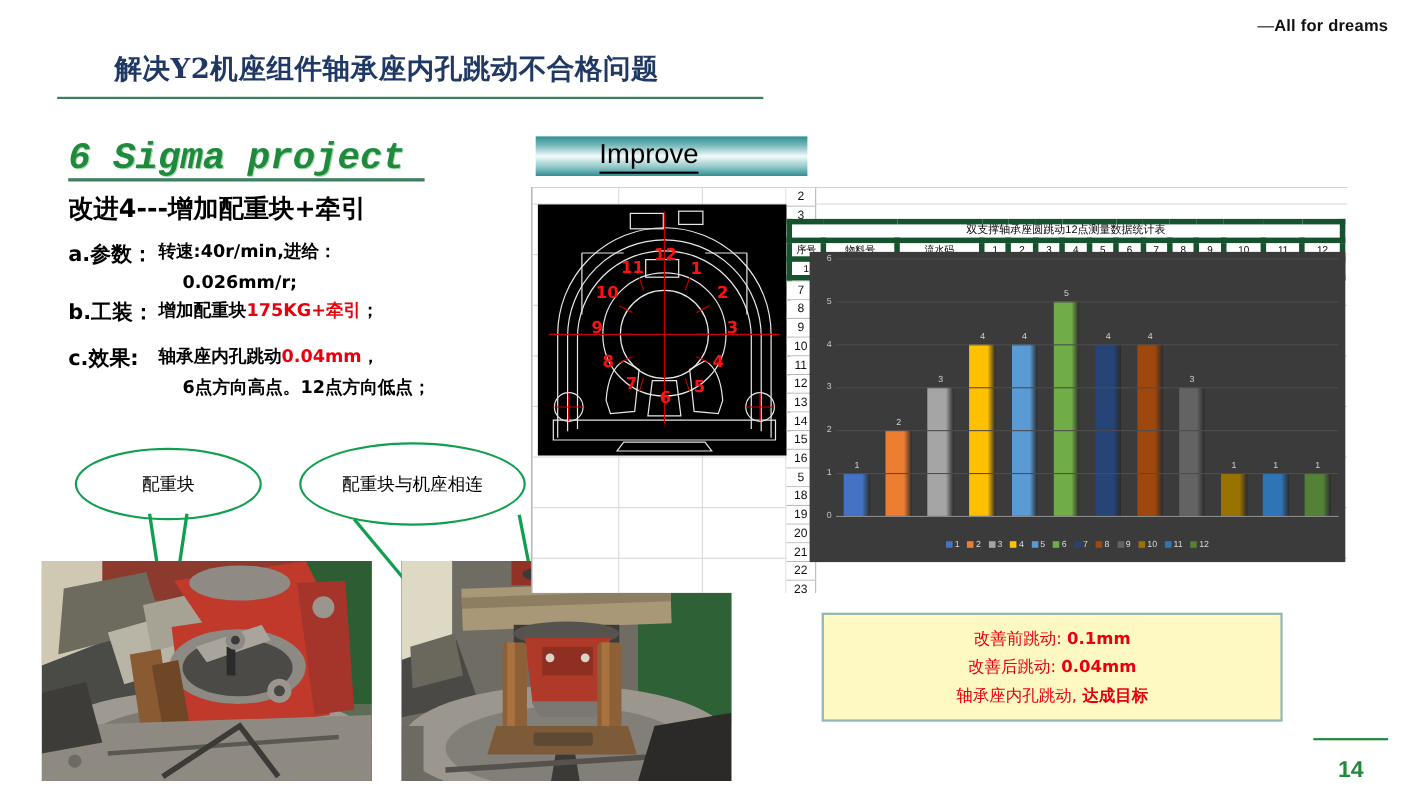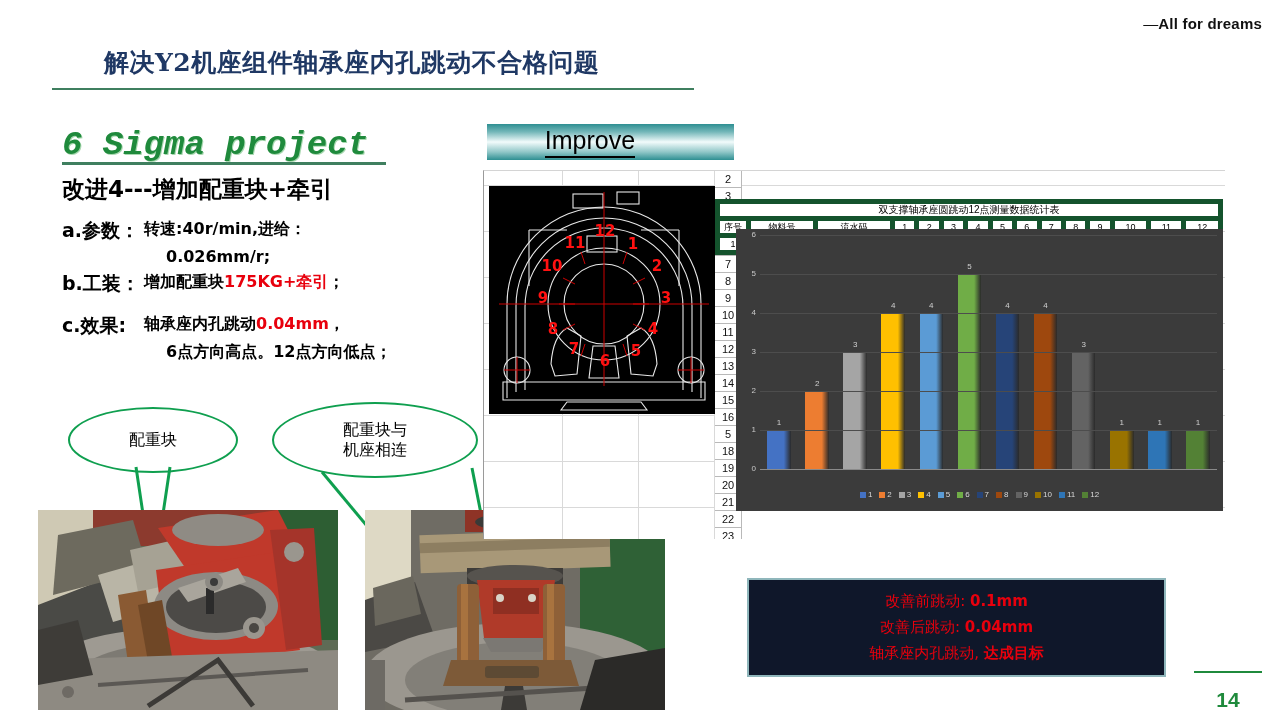--- a/index.html
+++ b/index.html
@@ -146,22 +146,22 @@
   .legend{
     position:absolute;left:0;right:0;bottom:12px;
     display:flex;justify-content:center;align-items:center;gap:7px;
     font-family:"Liberation Sans",sans-serif;font-size:8px;color:#d8d8d8;
   }
   .lgi{display:flex;align-items:center;gap:2px;}
   .lgs{width:6px;height:6px;display:inline-block;}
 
   
   .resbox{
-    position:absolute;left:747px;top:578px;width:415px;height:95px;
-    background:#0f172a;border:2px solid #8fb6bb;
+    position:absolute;left:747px;top:557px;width:415px;height:95px;
+    background:#fef9c3;border:2px solid #8fb6bb;
     display:flex;flex-direction:column;align-items:center;justify-content:center;gap:7px;
   }
   .resline{
     font-family:"DejaVu Sans","Liberation Sans",sans-serif;
     font-size:15px;color:#e8000d;white-space:nowrap;
   }
   .resline b{font-weight:700;}
 
   
   .foot-rule{position:absolute;right:18px;bottom:47px;width:68px;height:2px;background:#1f8a3c;}
@@ -210,21 +210,21 @@
   <div class="callout" style="left:68px;top:407px;">
     <div class="cbubble" style="width:166px;height:62px;">
       <span>配重块</span>
     </div>
     <svg width="130" height="120" viewBox="0 0 130 120" style="left:10px;top:52px;">
       <path d="M58,8 L75,122 L92,8" fill="none" stroke="#0f9f4f" stroke-width="3"></path>
     </svg>
   </div>
 
   <div class="callout" style="left:272px;top:402px;">
-    <div class="cbubble" style="width:202px;height:72px;flex-direction:column;">
+    <div class="cbubble" style="width:202px;height:72px;flex-direction:row;">
       <span>配重块与</span>
       <span>机座相连</span>
     </div>
     <svg width="260" height="200" viewBox="0 0 260 200" style="left:-10px;top:60px;">
       <path d="M60,10 L185,160" fill="none" stroke="#0f9f4f" stroke-width="3"></path>
       <path d="M210,6 L232,118 L196,157" fill="none" stroke="#0f9f4f" stroke-width="3"></path>
     </svg>
   </div>
 
   <div class="photo" style="left:38px;top:510px;width:300px;height:200px;">

